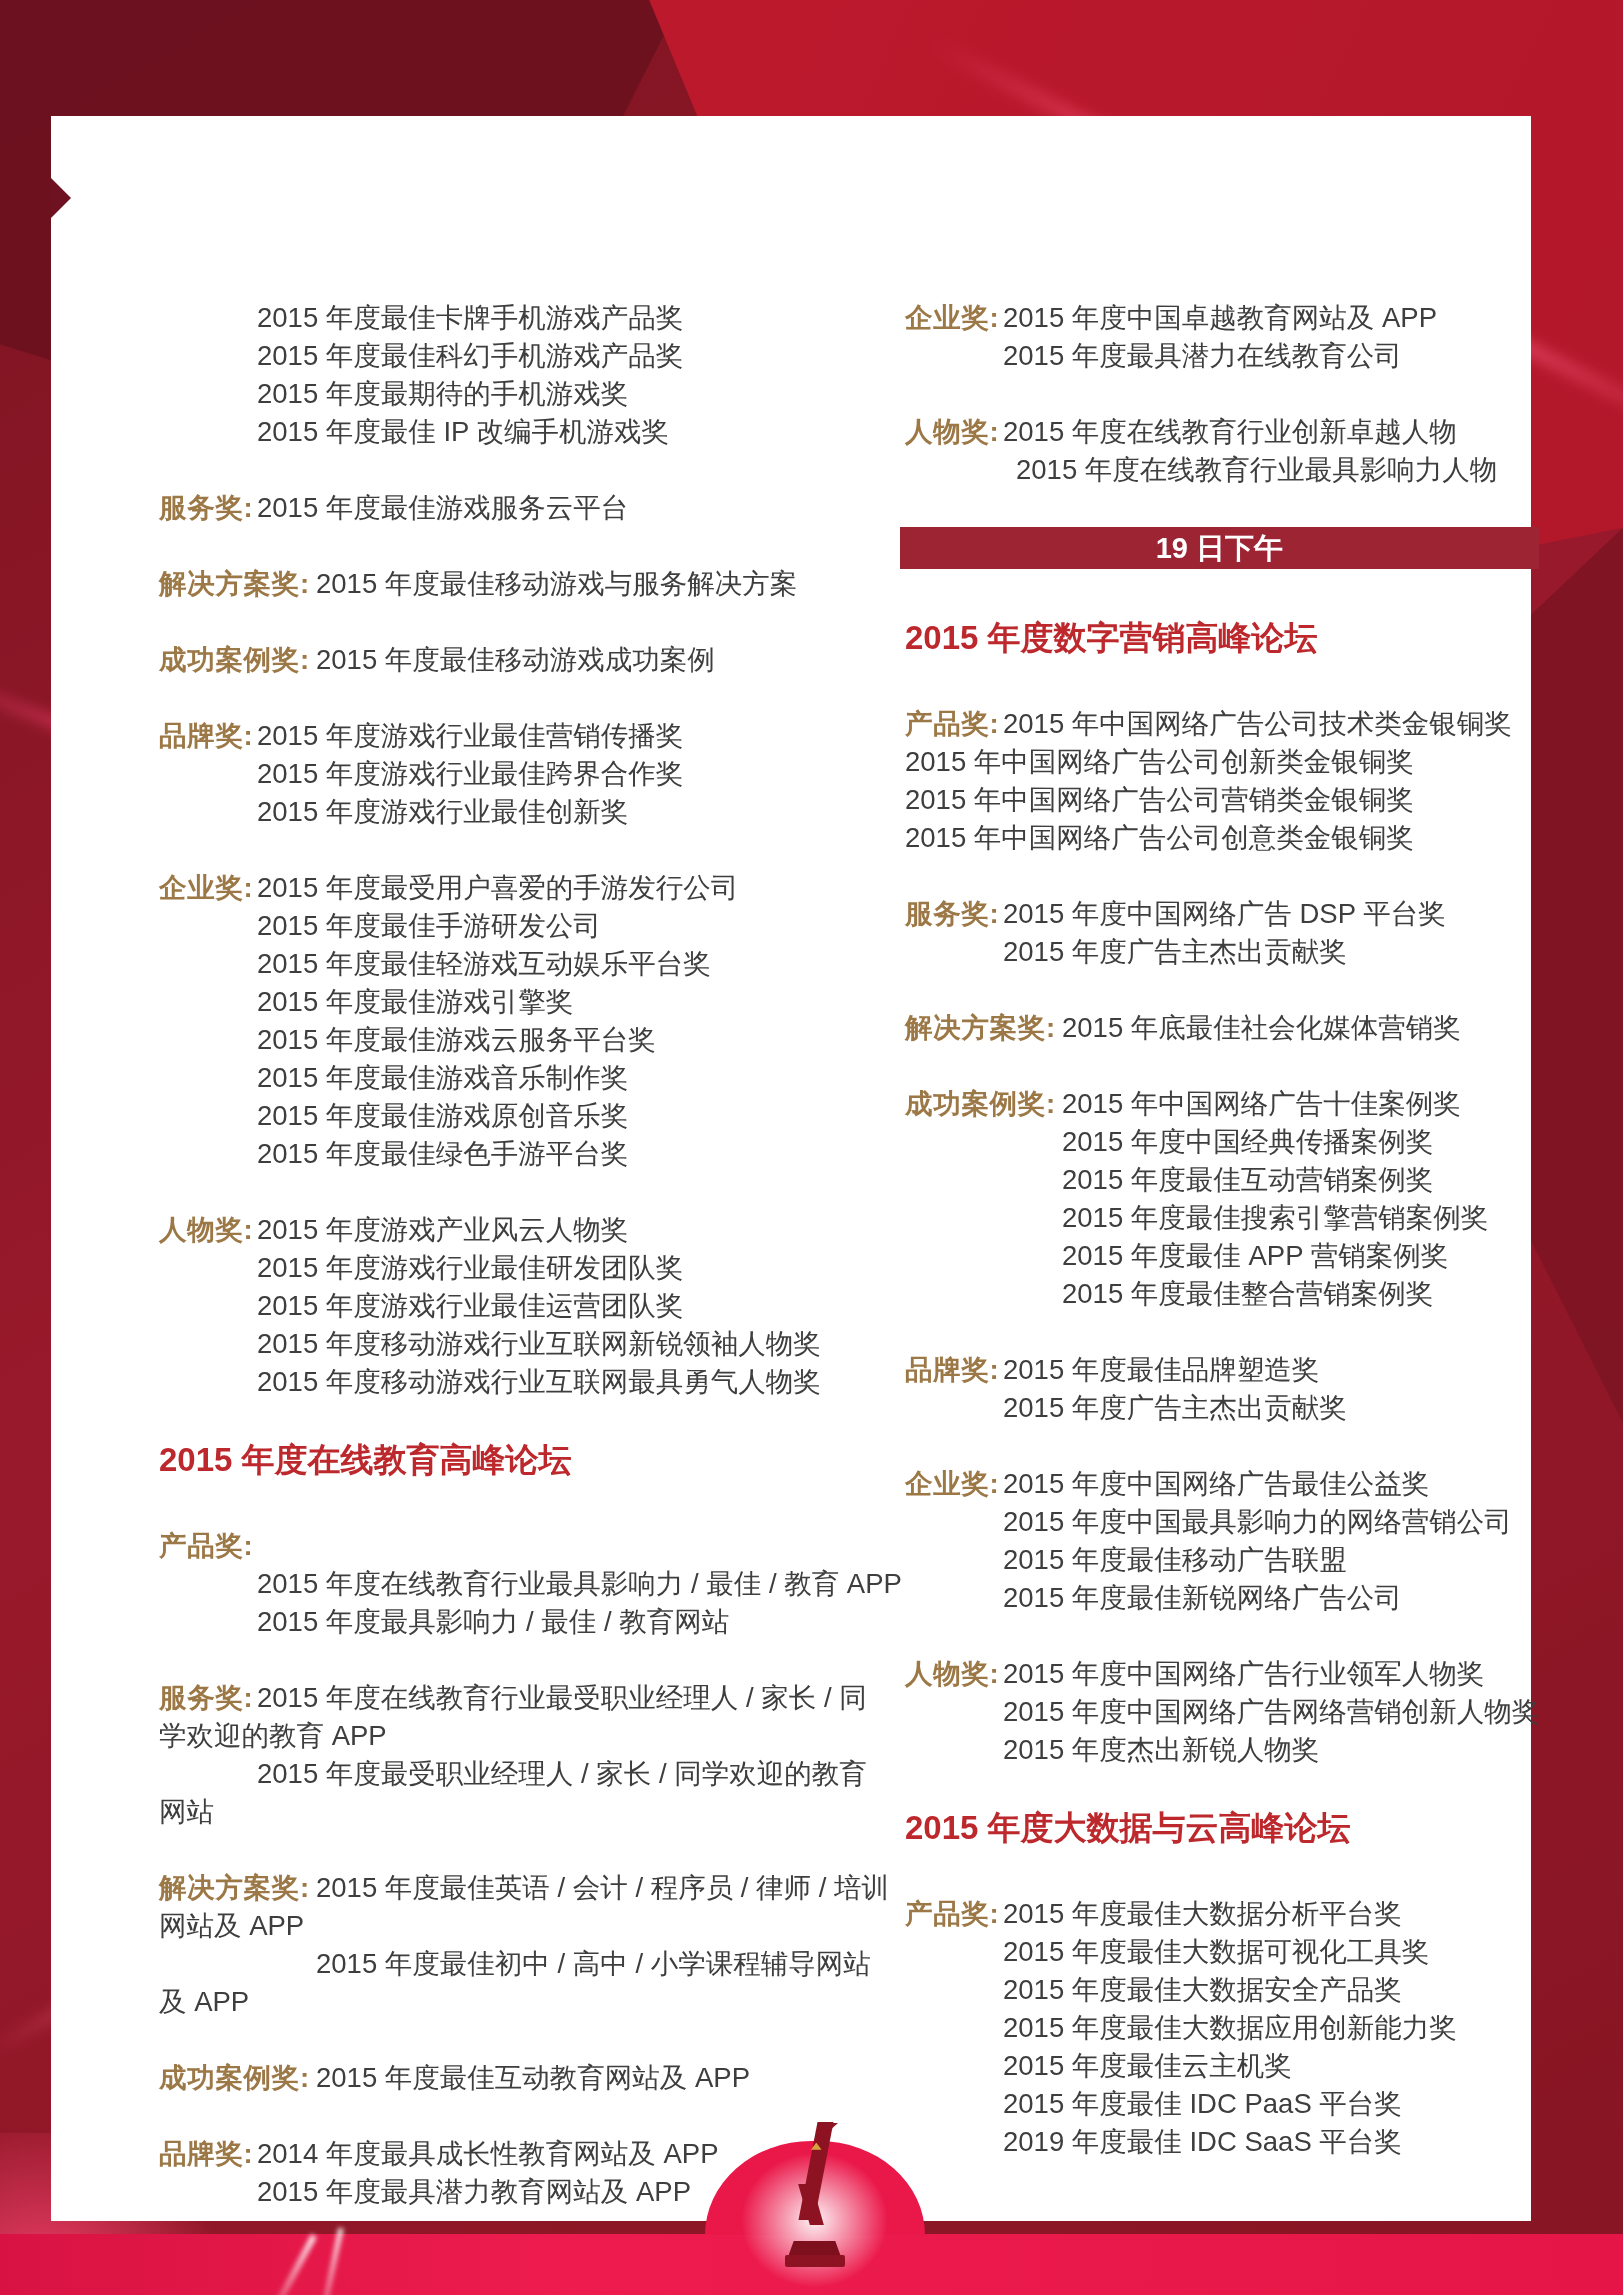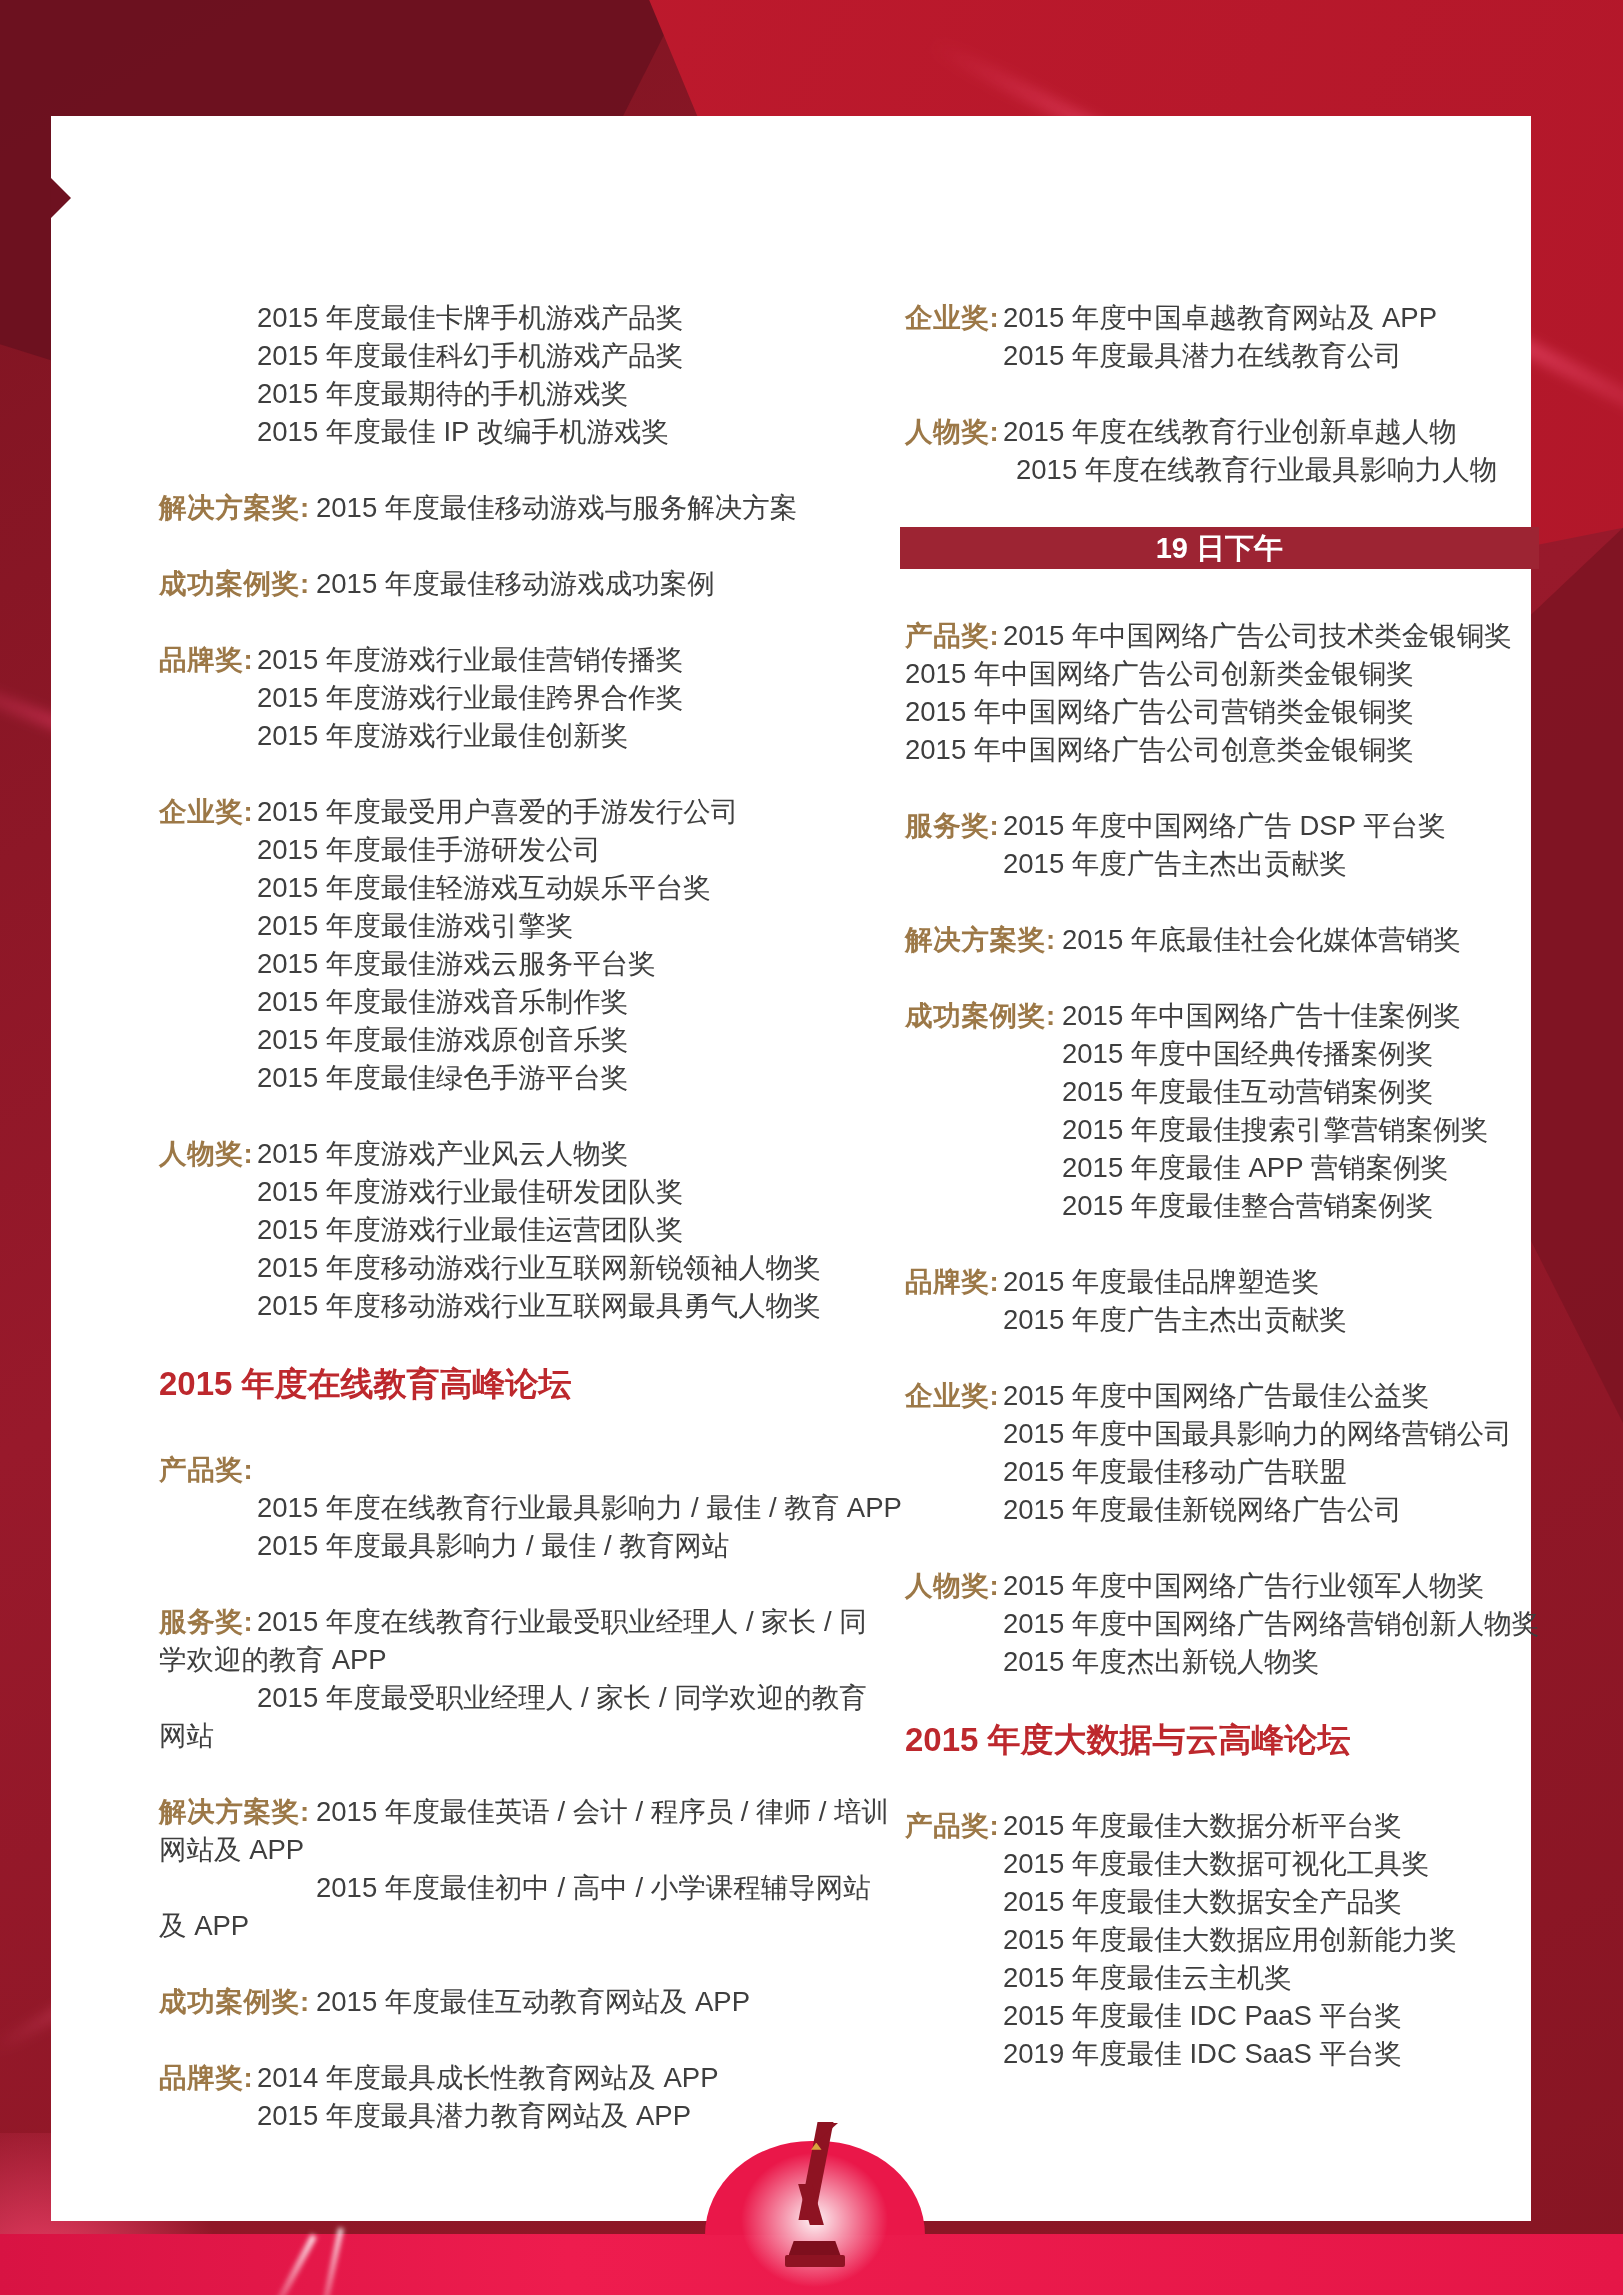--- a/index.html
+++ b/index.html
@@ -79,20 +79,23 @@
 </div>
 
 <div class="card">
   <div class="col col-left" id="col-left">
       <div class="group g3">
         <div class="line p-body"><span>2015 年度最佳卡牌手机游戏产品奖</span></div>
         <div class="line p-body"><span>2015 年度最佳科幻手机游戏产品奖</span></div>
         <div class="line p-body"><span>2015 年度最期待的手机游戏奖</span></div>
         <div class="line p-body"><span>2015 年度最佳 IP 改编手机游戏奖</span></div>
       </div>
+      <div class="group g3">
+        <div class="line"><span class="lbl" style="color: rgb(156, 120, 71);">服务奖:</span><span>2015 年度最佳游戏服务云平台</span></div>
+      </div>
       <div class="group g5">
         <div class="line"><span class="lbl" style="color: rgb(156, 120, 71);">解决方案奖:</span><span>2015 年度最佳移动游戏与服务解决方案</span></div>
       </div>
       <div class="group g5">
         <div class="line"><span class="lbl" style="color: rgb(156, 120, 71);">成功案例奖:</span><span>2015 年度最佳移动游戏成功案例</span></div>
       </div>
       <div class="group g3">
         <div class="line"><span class="lbl" style="color: rgb(156, 120, 71);">品牌奖:</span><span>2015 年度游戏行业最佳营销传播奖</span></div>
         <div class="line p-body"><span>2015 年度游戏行业最佳跨界合作奖</span></div>
         <div class="line p-body"><span>2015 年度游戏行业最佳创新奖</span></div>
@@ -143,20 +146,21 @@
   <div class="col col-right" id="col-right">
       <div class="group g3">
         <div class="line"><span class="lbl" style="color: rgb(156, 120, 71);">企业奖:</span><span>2015 年度中国卓越教育网站及 APP</span></div>
         <div class="line p-body"><span>2015 年度最具潜力在线教育公司</span></div>
       </div>
       <div class="group g3">
         <div class="line"><span class="lbl" style="color: rgb(156, 120, 71);">人物奖:</span><span>2015 年度在线教育行业创新卓越人物</span></div>
         <div class="line p-bodyx"><span>2015 年度在线教育行业最具影响力人物</span></div>
       </div>
       <div class="banner" style="background: rgb(157, 36, 51); color: rgb(255, 255, 255);">19 日下午</div>
+      <div class="heading" style="color: rgb(189, 40, 45);">2015 年度数字营销高峰论坛</div>
       <div class="group g3">
         <div class="line"><span class="lbl" style="color: rgb(156, 120, 71);">产品奖:</span><span>2015 年中国网络广告公司技术类金银铜奖</span></div>
         <div class="line p-flush"><span>2015 年中国网络广告公司创新类金银铜奖</span></div>
         <div class="line p-flush"><span>2015 年中国网络广告公司营销类金银铜奖</span></div>
         <div class="line p-flush"><span>2015 年中国网络广告公司创意类金银铜奖</span></div>
       </div>
       <div class="group g3">
         <div class="line"><span class="lbl" style="color: rgb(156, 120, 71);">服务奖:</span><span>2015 年度中国网络广告 DSP 平台奖</span></div>
         <div class="line p-body"><span>2015 年度广告主杰出贡献奖</span></div>
       </div>

